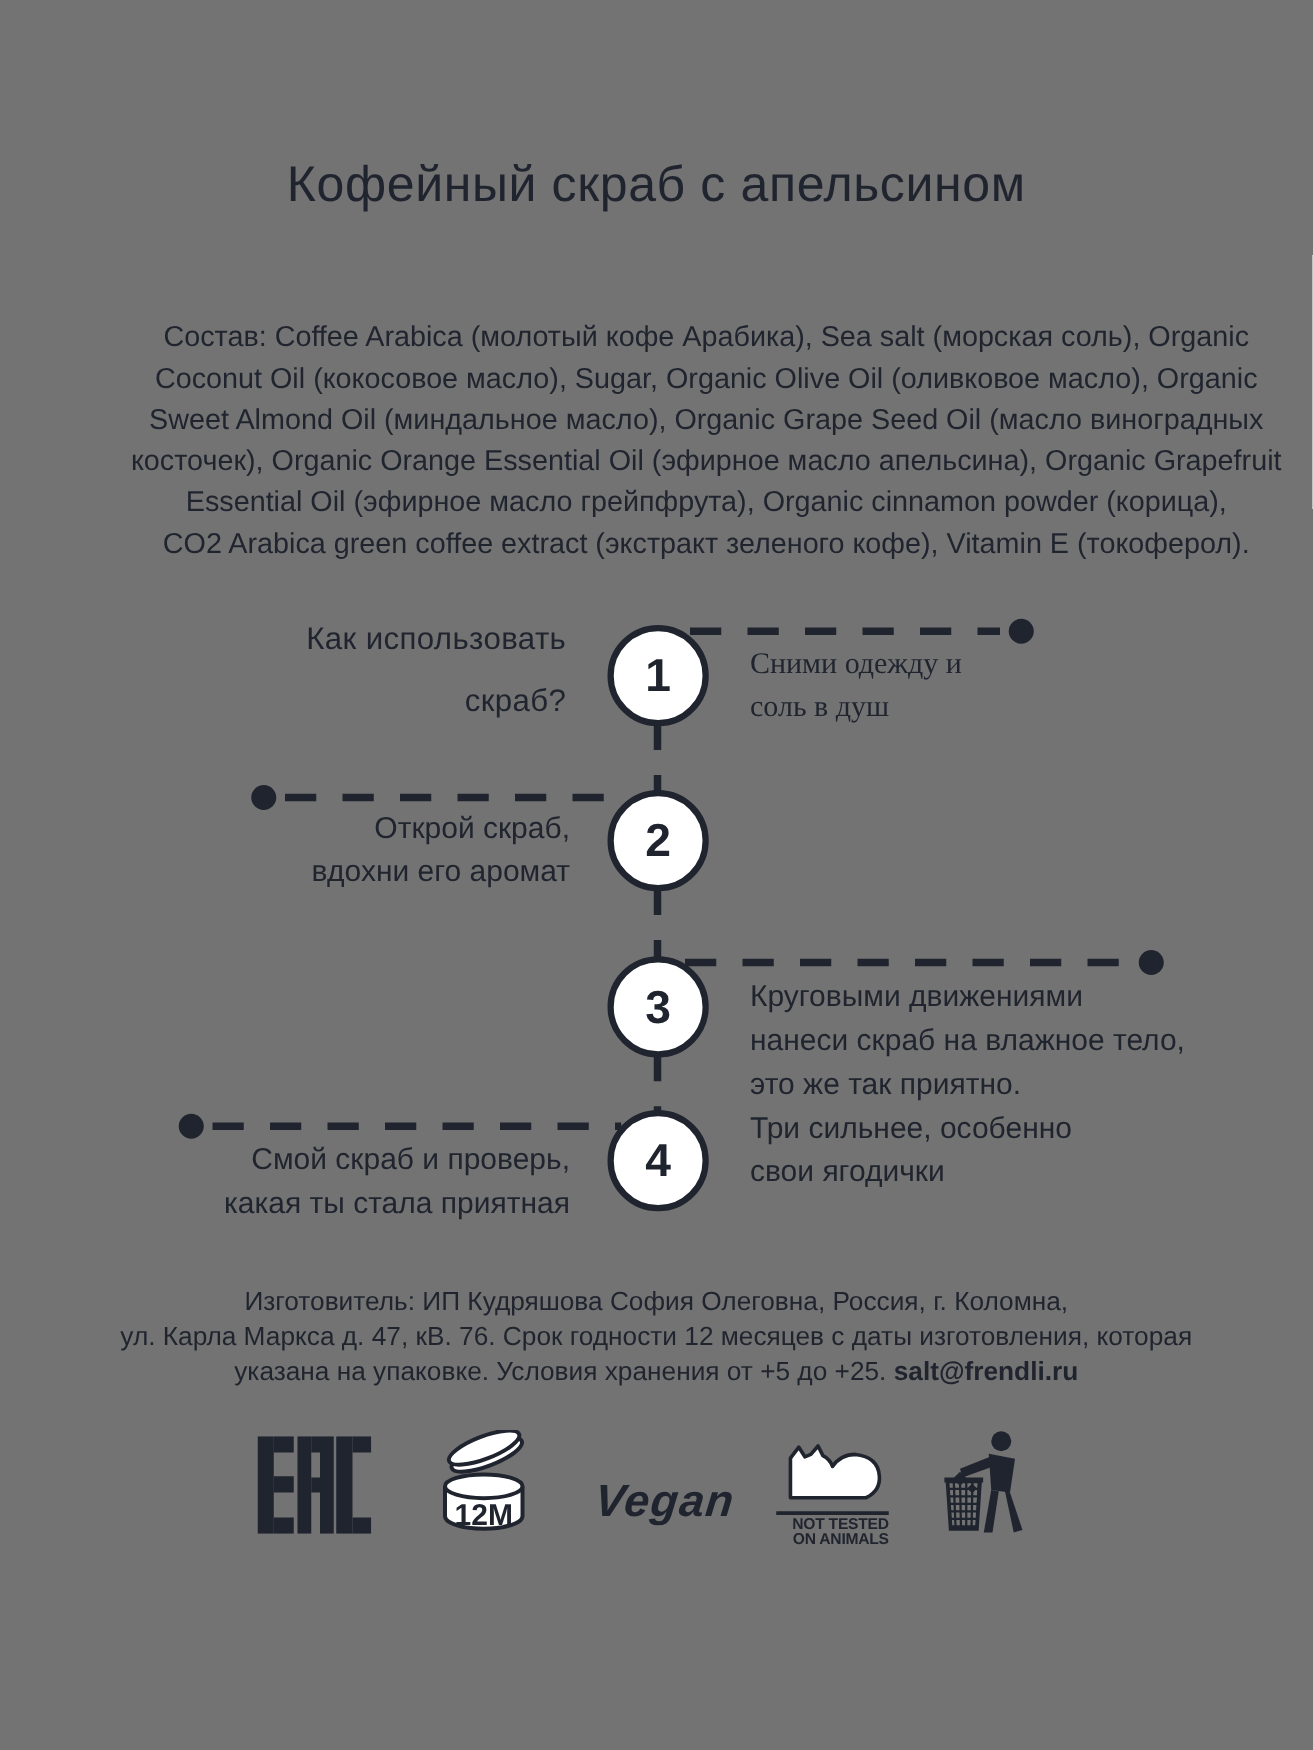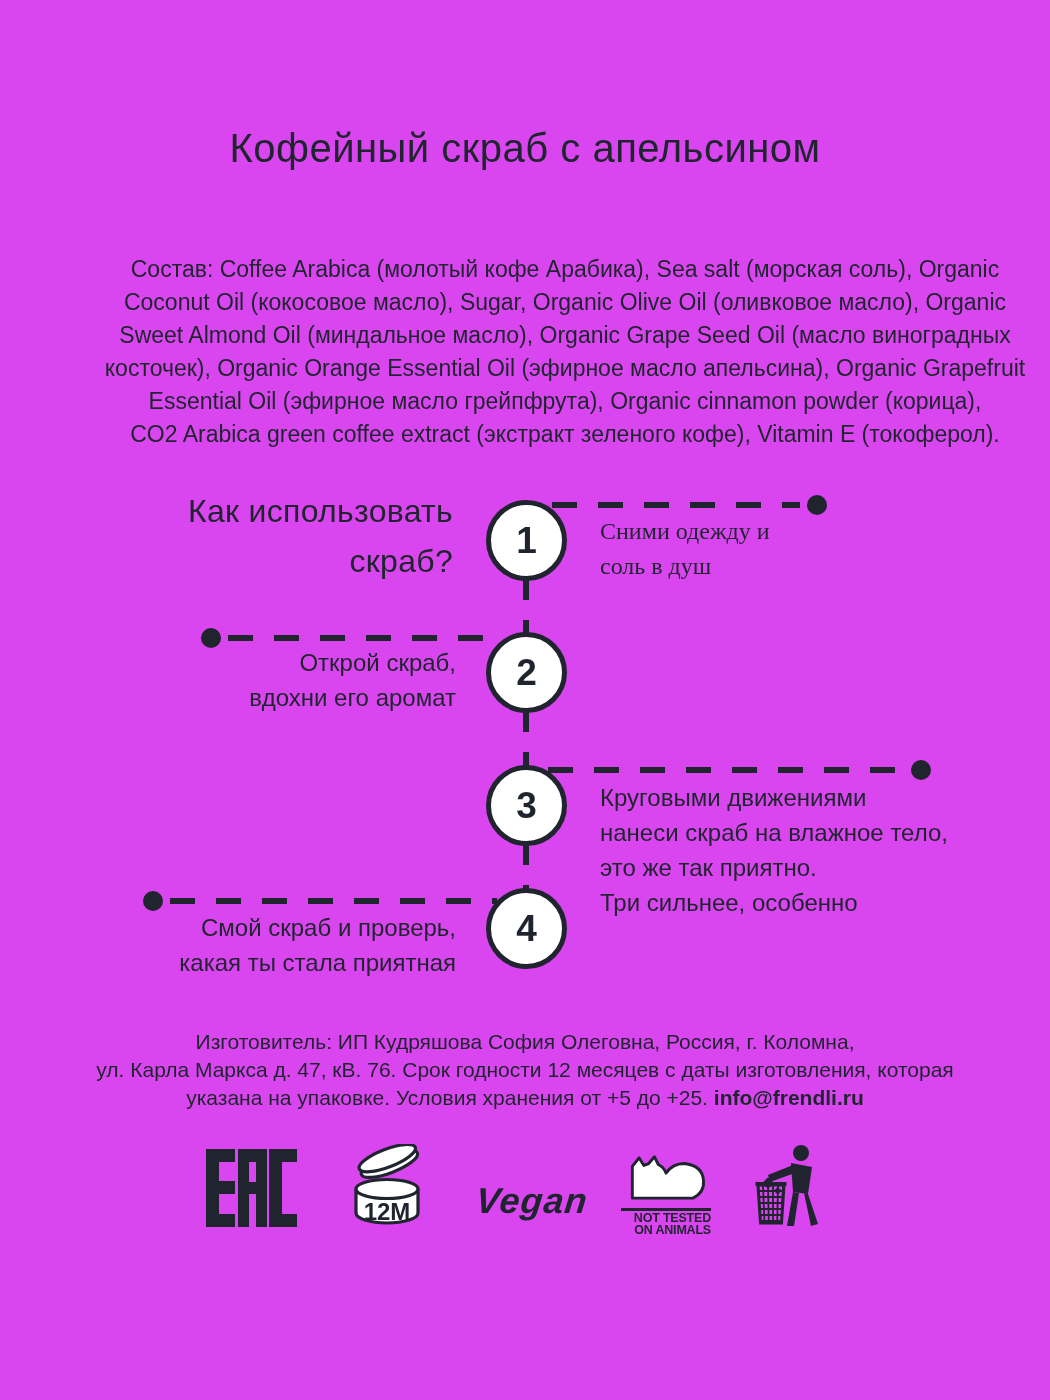--- a/index.html
+++ b/index.html
@@ -1,31 +1,31 @@
 <!DOCTYPE html>
 <html><head>
 <meta charset="utf-8">
 <style>
   html,body{margin:0;padding:0;background:#fff;}
   .page{
-    position:relative;width:1050px;height:1400px;background:#d946ef;
+    position:relative;width:1050px;height:1400px;background:#737373;
     font-family:"Liberation Sans", sans-serif;color:#1f242e;overflow:hidden;
   }
   .abs{position:absolute;}
   .title{
     top:124px;left:0;width:1050px;text-align:center;
     font-size:40px;line-height:48px;font-weight:400;letter-spacing:.5px;
   }
   .ingredients{
     top:253px;left:0;width:1050px;text-align:center;
     font-size:23px;line-height:33px;font-weight:400;padding-left:40px;
   }
   .howto-heading{
     top:486px;right:597px;text-align:right;
-    font-size:32px;line-height:50px;font-weight:400;letter-spacing:.3px;
+    font-size:25px;line-height:50px;font-weight:400;letter-spacing:.3px;
   }
   .steps-svg{top:0;left:0;width:1050px;height:1400px;}
   .step-circle{
     box-sizing:border-box;width:81px;height:81px;border:5px solid #1f242e;
     border-radius:50%;background:#ffffff;display:flex;align-items:center;justify-content:center;
     font-size:37px;font-weight:700;
   }
   .step-text{font-size:24px;line-height:35px;font-weight:400;}
   .step-text.right{text-align:right;}
   .manufacturer{
@@ -101,30 +101,31 @@
   </div>
   <div class="abs step-text right" style="right:594px;top:645px;">
     <div>Открой скраб,</div>
     <div>вдохни его аромат</div>
   </div>
   <div class="abs step-text" style="left:600px;top:780px;">
     <div>Круговыми движениями</div>
     <div>нанеси скраб на влажное тело,</div>
     <div>это же так приятно.</div>
     <div>Три сильнее, особенно</div>
+    <div>свои ягодички</div>
   </div>
   <div class="abs step-text right" style="right:594px;top:910px;">
     <div>Смой скраб и проверь,</div>
     <div>какая ты стала приятная</div>
   </div>
 
   <div class="abs manufacturer">
     <div>Изготовитель: ИП Кудряшова София Олеговна, Россия, г. Коломна,</div>
     <div>ул. Карла Маркса д. 47, кВ. 76. Срок годности 12 месяцев с даты изготовления, которая</div>
-    <div><span>указана на упаковке. Условия хранения от +5 до +25. </span><b>info@frendli.ru</b></div>
+    <div><span>указана на упаковке. Условия хранения от +5 до +25. </span><b>salt@frendli.ru</b></div>
   </div>
 
   <svg class="abs" style="left:206px;top:1149px;" width="91" height="78" viewBox="0 0 91 78">
     <g fill="#1f242e">
       <rect x="0" y="0" width="13" height="78"></rect>
         <rect x="13" y="0" width="16" height="13"></rect>
       <rect x="13" y="32" width="16" height="13"></rect>
         <rect x="13" y="65" width="16" height="13"></rect>
       <rect x="32" y="0" width="11" height="78"></rect>
         <rect x="50" y="0" width="11" height="78"></rect>

